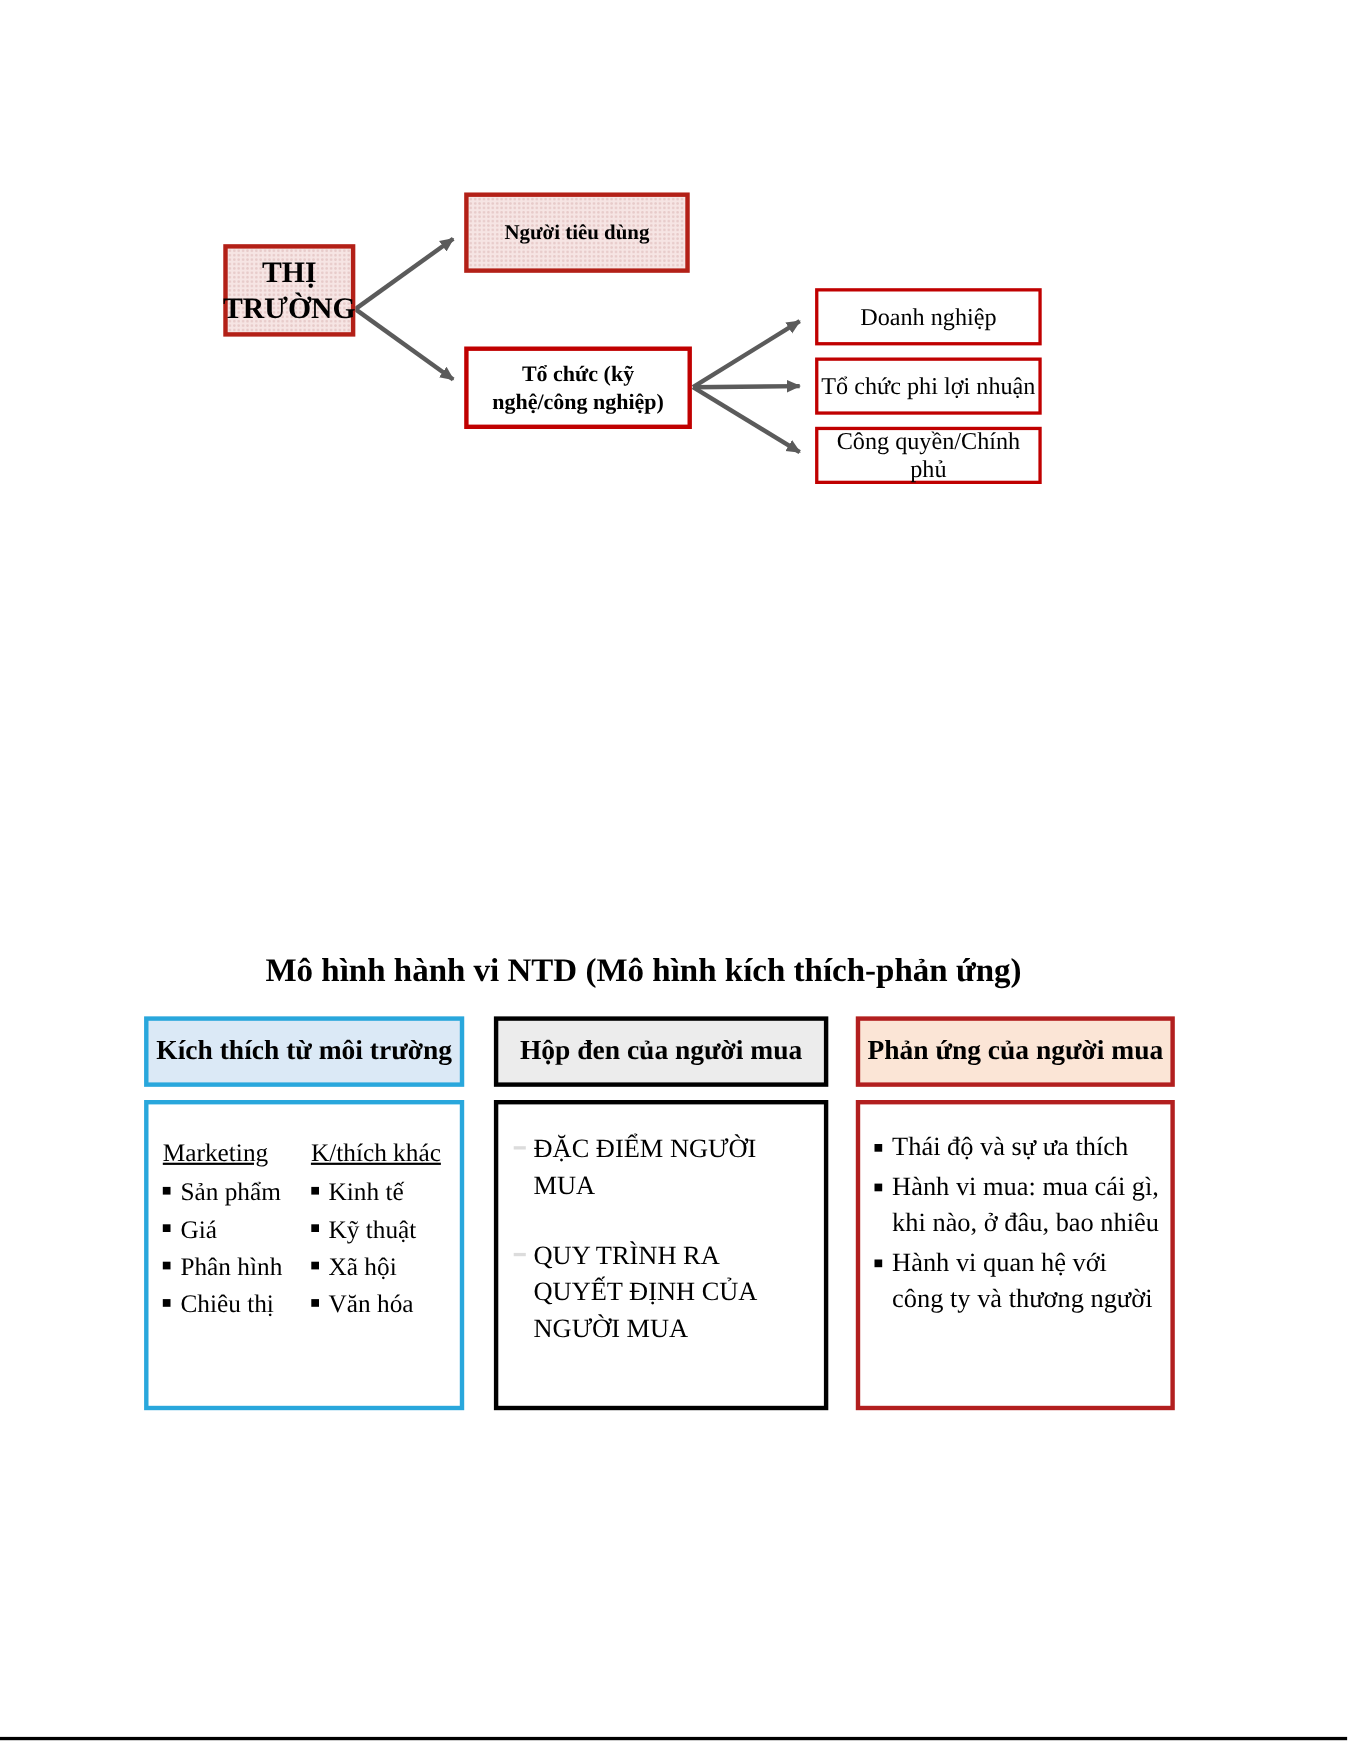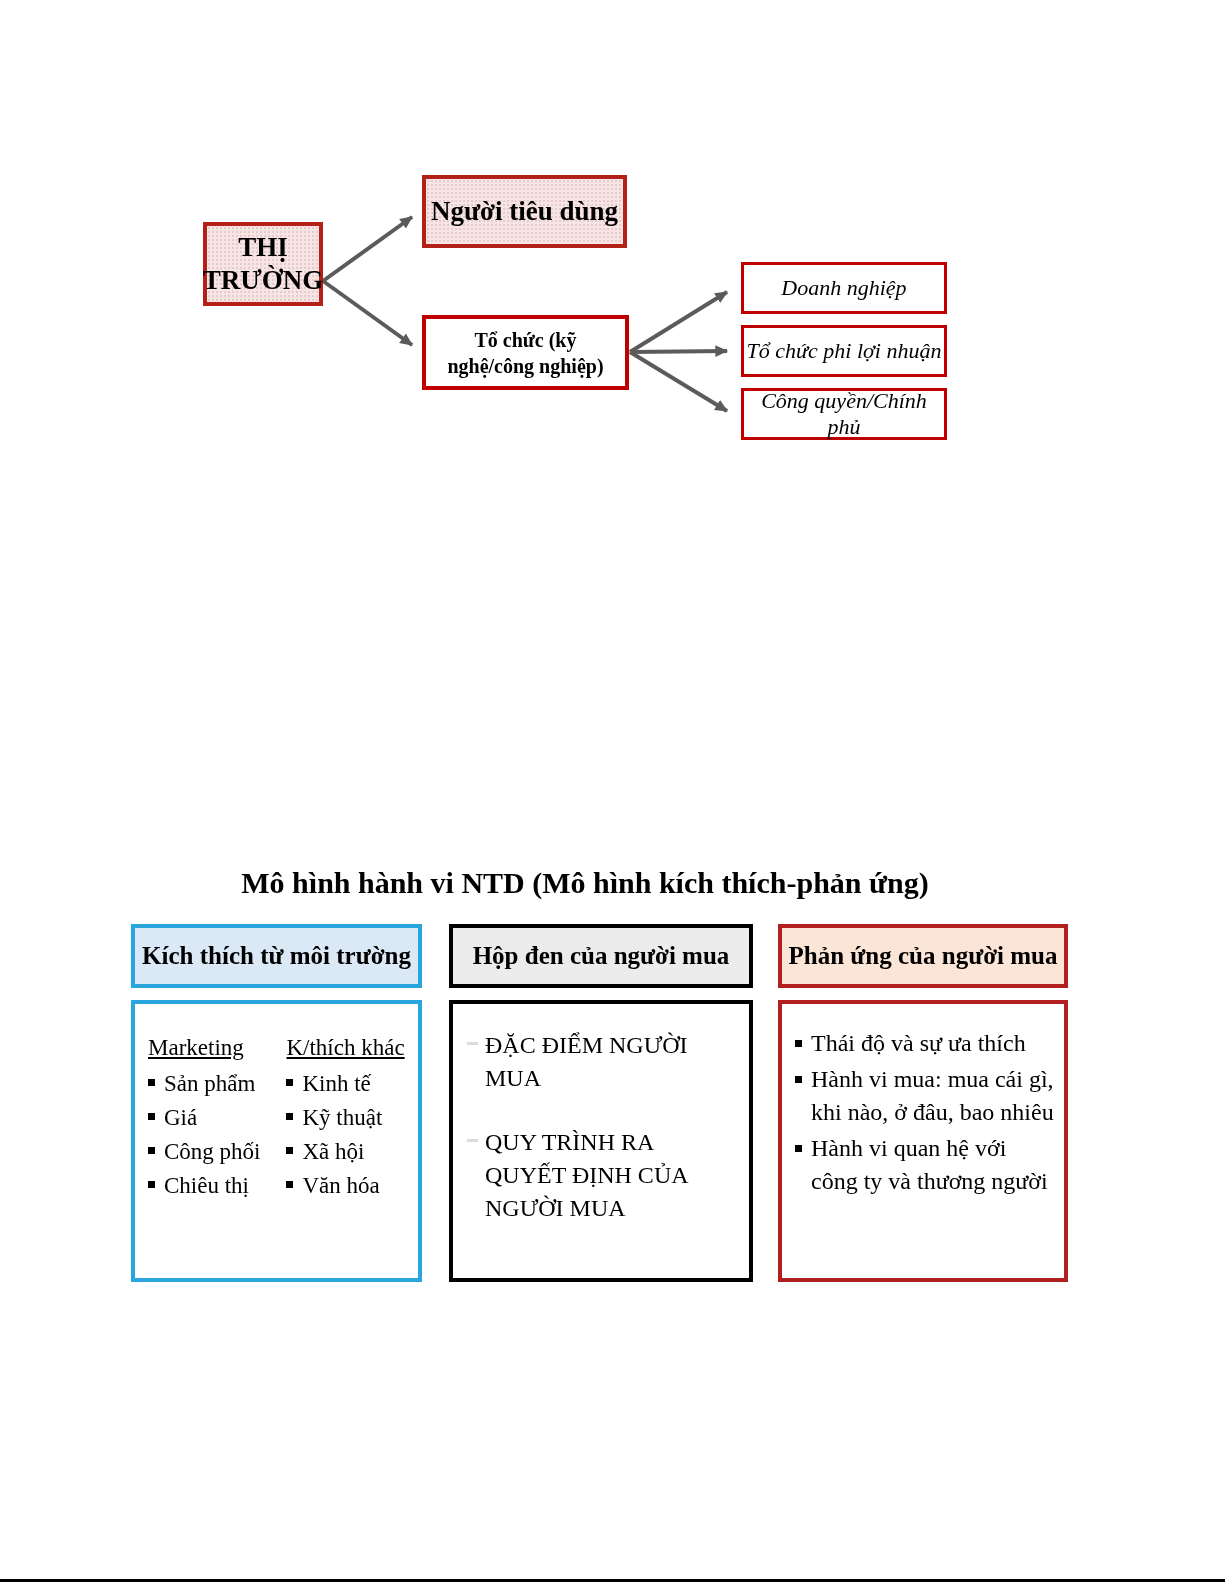--- a/index.html
+++ b/index.html
@@ -28,25 +28,25 @@
     background-color: #f6e5e4;
     background-image: radial-gradient(#e7cbca 1px, rgba(0,0,0,0) 1.3px);
     background-size: 4px 4px;
     border: 4px solid #b32017;
   }
   .white-red-box { background: #ffffff; border: 3px solid #c00000; }
 
   .root-box   { left: 203px; top: 222px; width: 120px; height: 84px;
                 font-weight: bold; font-size: 27px; line-height: 1.22; }
   .consumer-box { left: 422px; top: 175px; width: 205px; height: 73px;
-                font-weight: bold; font-size: 27px; }
+                font-weight: bold; font-size: 19px; }
   .org-box    { left: 422px; top: 315px; width: 207px; height: 75px;
                 background: #ffffff; border: 4px solid #c00000;
                 font-weight: bold; font-size: 20px; line-height: 1.3; padding: 0 12px; }
-  .leaf-box   { width: 206px; height: 52px; font-size: 22px; font-style: italic; }
+  .leaf-box   { width: 206px; height: 52px; font-size: 22px; }
   .leaf-1 { left: 741px; top: 262px; }
   .leaf-2 { left: 741px; top: 325px; }
   .leaf-3 { left: 741px; top: 388px; }
 
   
   .bm-title {
     position: absolute; left: 0; top: 866px; width: 1170px; margin: 0;
     text-align: center; font-size: 30px; font-weight: bold; letter-spacing: 0px;
   }
 
@@ -151,21 +151,21 @@
           <div class="li-row">
             <span class="sq"></span>
             <span>Sản phẩm</span>
           </div>
           <div class="li-row">
             <span class="sq"></span>
             <span>Giá</span>
           </div>
           <div class="li-row">
             <span class="sq"></span>
-            <span>Công phối</span>
+            <span>Phân hình</span>
           </div>
           <div class="li-row">
             <span class="sq"></span>
             <span>Chiêu thị</span>
           </div>
         </div>
         <div class="group">
           <p class="group-heading">K/thích khác</p>
           <div class="li-row">
             <span class="sq"></span>

